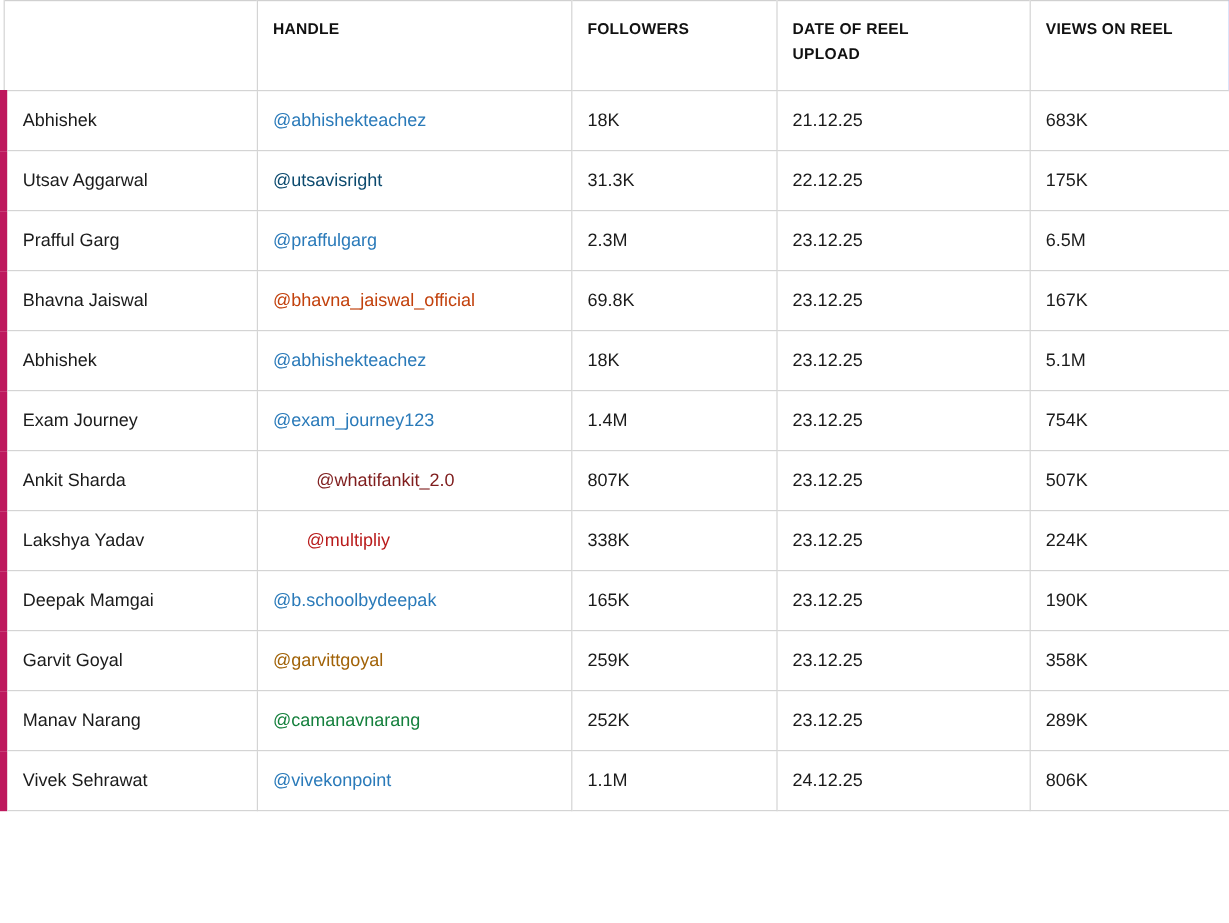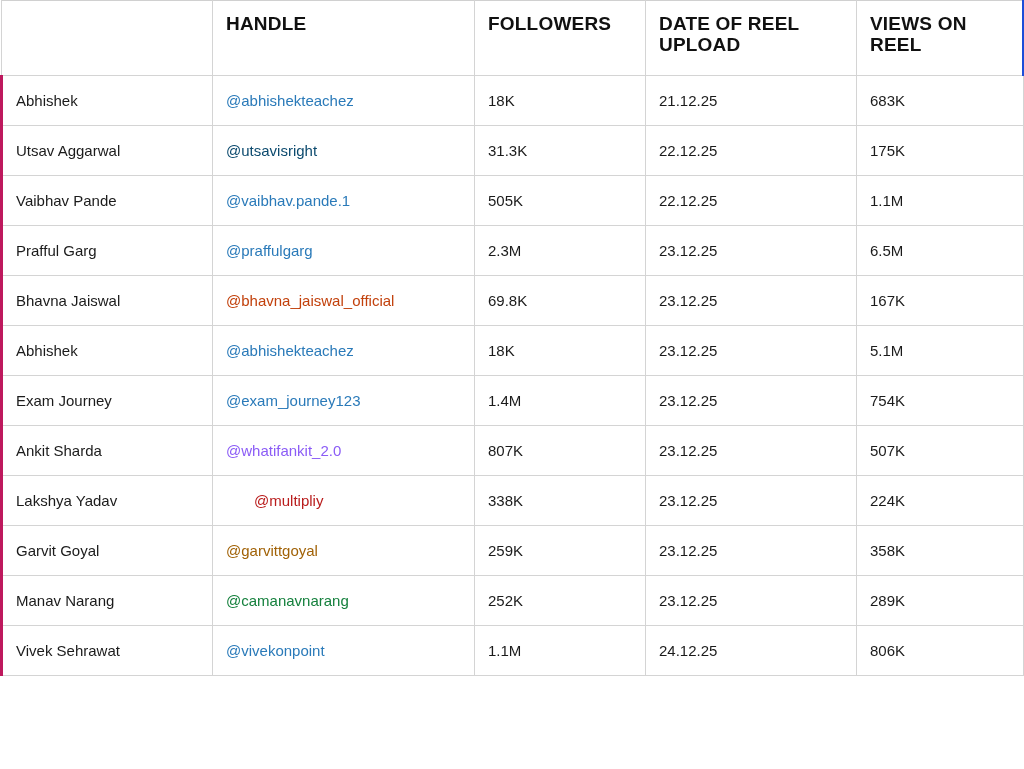--- a/index.html
+++ b/index.html
@@ -30,51 +30,51 @@
   }
   table.data-table col.c0 { width: 211px; }
   table.data-table col.c1 { width: 262px; }
   table.data-table col.c2 { width: 171px; }
   table.data-table col.c3 { width: 211px; }
   table.data-table col.c4 { width: 167px; }
 
   thead th {
     text-align: left;
     vertical-align: top;
-    font-size: 19px;
+    font-size: 13px;
     font-weight: bold;
     letter-spacing: 0.2px;
     color: #111111;
     padding: 12px 13px 14px 13px;
     border-right: 1px solid #d4d4d4;
     border-bottom: 1px solid #d4d4d4;
     height: 48px;
     line-height: 21px;
   }
   thead th.first {
     border-left: 1px solid #d4d4d4;
   }
   thead th.last {
-    border-right: 4px solid #1d4ed8;
+    border-right: 2px solid #1d4ed8;
   }
   tbody td {
     font-size: 15px;
     color: #1b1b1b;
     padding: 14px 13px 14px 13px;
     border-right: 1px solid #d4d4d4;
     border-bottom: 1px solid #d4d4d4;
     height: 21px;
     line-height: 21px;
     vertical-align: middle;
     white-space: nowrap;
     overflow: hidden;
     text-overflow: ellipsis;
   }
   tbody td.first {
-    border-left: 3px solid #be185d;
+    border-left: 6px solid #be185d;
   }
   tbody td.handle a {
     color: #2a7ab9;
     text-decoration: none;
   }
 </style>
 </head>
 <body>
 
 <div class="sheet">
@@ -107,27 +107,20 @@
           <td>683K</td>
         </tr>
         <tr>
           <td class="first">Utsav Aggarwal</td>
           <td class="handle"><a href="#" style="color: #0c4a6e;">@utsavisright</a></td>
           <td>31.3K</td>
           <td>22.12.25</td>
           <td>175K</td>
         </tr>
         <tr>
-          <td class="first">Vaibhav Pande</td>
-          <td class="handle"><a href="#" style="color: rgb(42, 122, 185);">@vaibhav.pande.1</a></td>
-          <td>505K</td>
-          <td>22.12.25</td>
-          <td>1.1M</td>
-        </tr>
-        <tr>
           <td class="first">Prafful Garg</td>
           <td class="handle"><a href="#" style="color: rgb(42, 122, 185); margin-top: 25px;">@praffulgarg</a></td>
           <td>2.3M</td>
           <td>23.12.25</td>
           <td>6.5M</td>
         </tr>
         <tr>
           <td class="first">Bhavna Jaiswal</td>
           <td class="handle"><a href="#" style="color: #c2410c;">@bhavna_jaiswal_official</a></td>
           <td>69.8K</td>
@@ -143,31 +136,38 @@
         </tr>
         <tr>
           <td class="first">Exam Journey</td>
           <td class="handle"><a href="#" style="color: rgb(42, 122, 185);">@exam_journey123</a></td>
           <td>1.4M</td>
           <td>23.12.25</td>
           <td>754K</td>
         </tr>
         <tr>
           <td class="first">Ankit Sharda</td>
-          <td class="handle"><a href="#" style="color: #8b5cf6;">@whatifankit_2.0</a></td>
+          <td class="handle"><a href="#" style="color: #7f1d1d; margin-left: 36px;">@whatifankit_2.0</a></td>
           <td>807K</td>
           <td>23.12.25</td>
           <td>507K</td>
         </tr>
         <tr>
           <td class="first">Lakshya Yadav</td>
           <td class="handle"><a href="#" style="color: #b91c1c; margin-left: 28px;">@multipliy</a></td>
           <td>338K</td>
           <td>23.12.25</td>
           <td>224K</td>
+        </tr>
+        <tr>
+          <td class="first">Deepak Mamgai</td>
+          <td class="handle"><a href="#" style="color: rgb(42, 122, 185);">@b.schoolbydeepak</a></td>
+          <td>165K</td>
+          <td>23.12.25</td>
+          <td>190K</td>
         </tr>
         <tr>
           <td class="first">Garvit Goyal</td>
           <td class="handle"><a href="#" style="color: #a16207;">@garvittgoyal</a></td>
           <td>259K</td>
           <td>23.12.25</td>
           <td>358K</td>
         </tr>
         <tr>
           <td class="first">Manav Narang</td>

